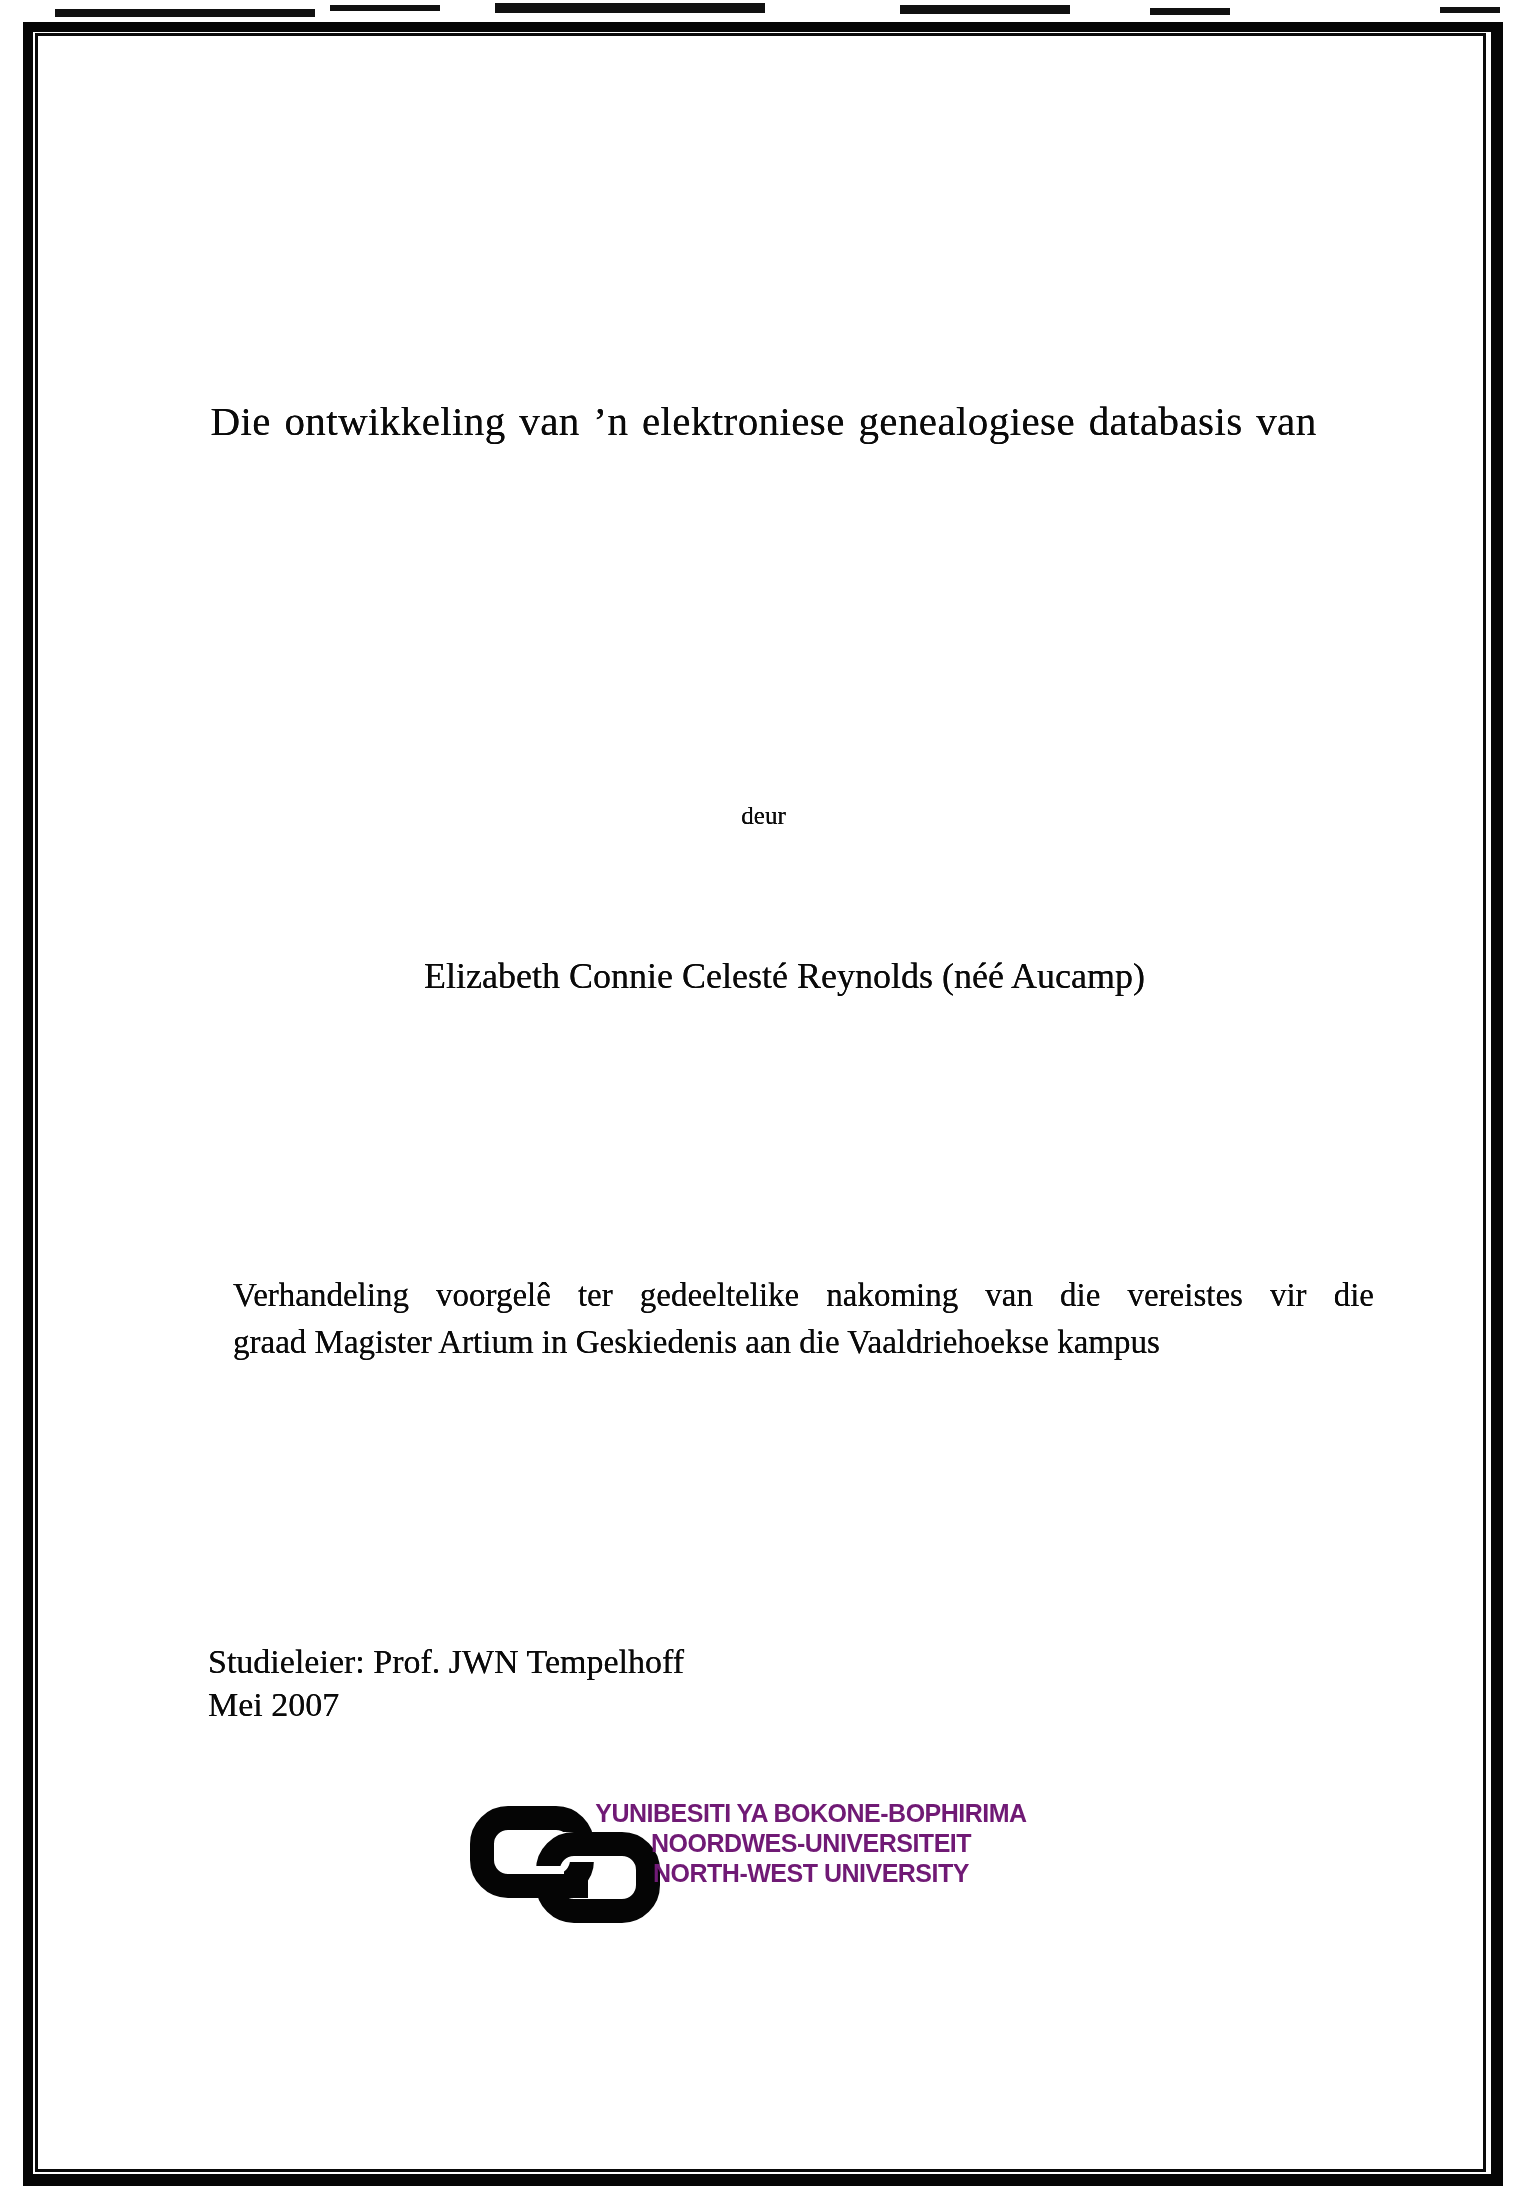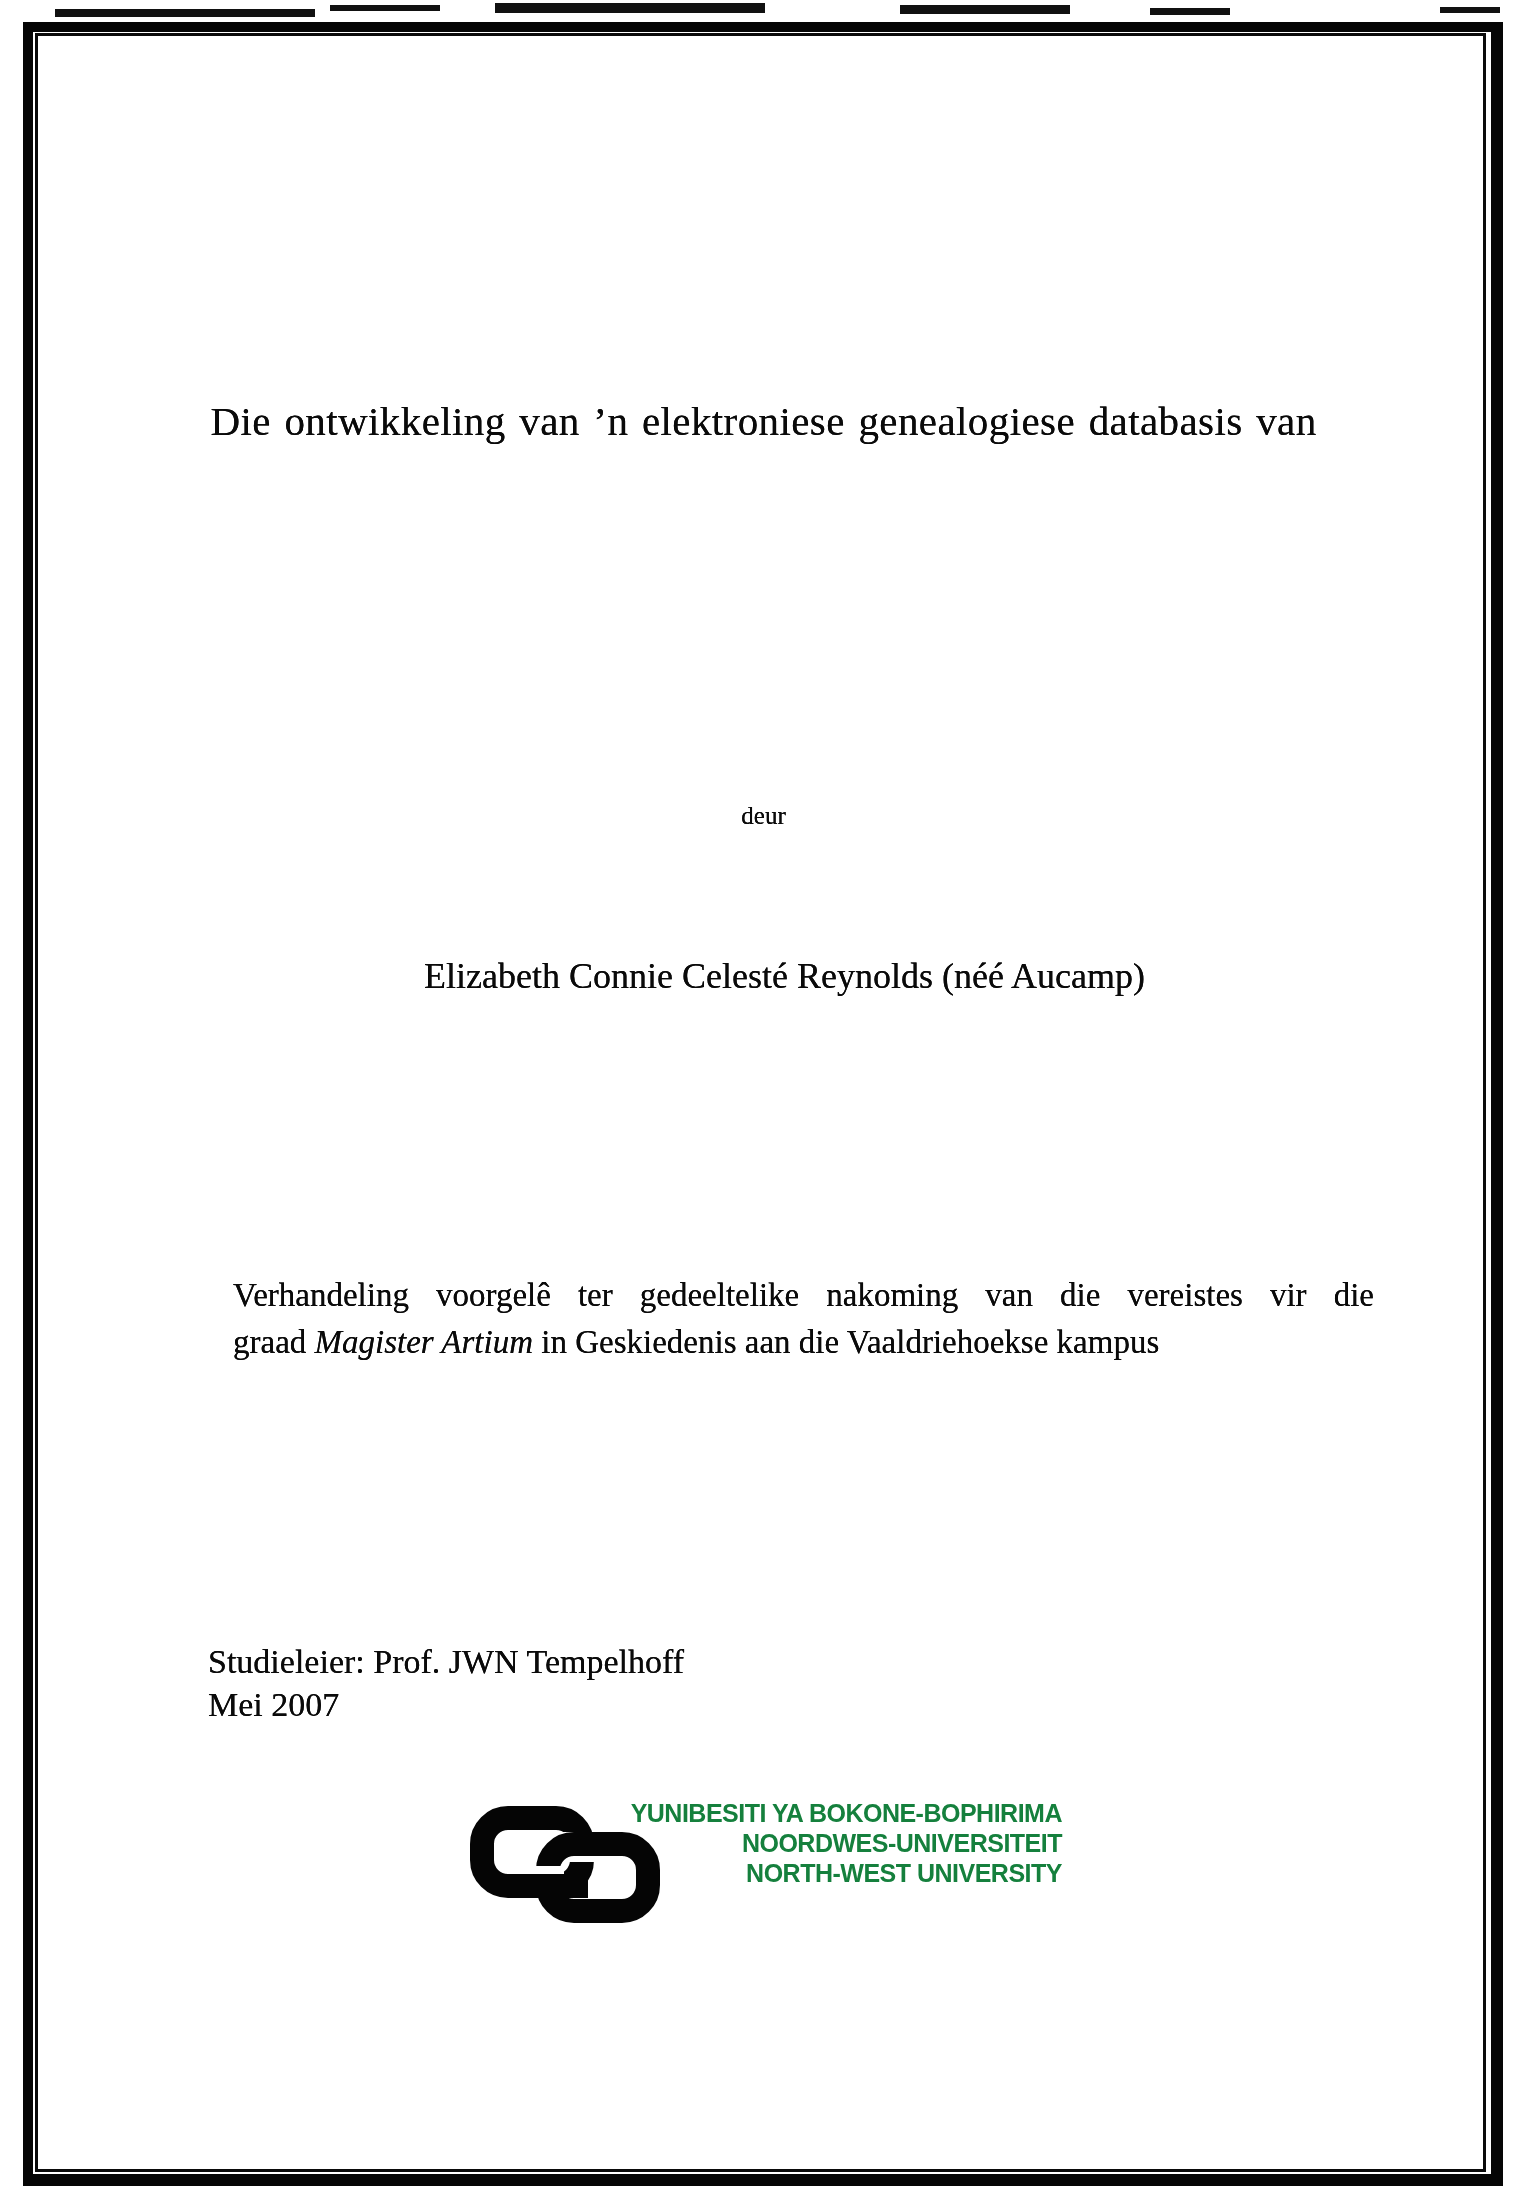--- a/index.html
+++ b/index.html
@@ -37,32 +37,32 @@
   }
   .author{
     position:absolute;left:0;top:952px;width:1527px;
     text-align:center;font-size:36px;line-height:48px;padding-left:21px;
   }
   .statement{
     position:absolute;left:193px;top:1272px;width:1141px;
     font-size:33px;line-height:47px;margin-left:40px;
   }
   .statement .just{text-align:justify;text-align-last:justify;}
-  .statement .it{font-style:italic;}
+  .statement .it{}
   .supervisor-block{
     position:absolute;left:208px;top:1640px;width:900px;
     font-size:34px;line-height:43px;
   }
   
   .logo-mark{position:absolute;left:470px;top:1806px;width:190px;height:117px;}
   .logo-text{
     position:absolute;left:560px;top:1798px;width:502px;
     font-family:"Liberation Sans", sans-serif;
     font-weight:700;font-size:25px;line-height:30px;
-    letter-spacing:-0.5px;text-align:right;color:#15803d;
+    letter-spacing:-0.5px;text-align:center;color:#701a75;
     white-space:nowrap;
   }
 </style>
 </head>
 <body>
 
 <div id="page">
 
   <div class="noise" style="left:55px;top:9px;width:260px;height:8px;"></div>
   <div class="noise" style="left:330px;top:5px;width:110px;height:6px;"></div>

